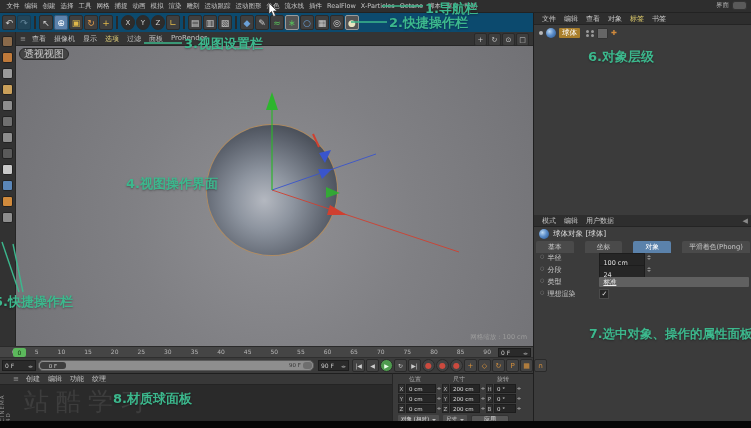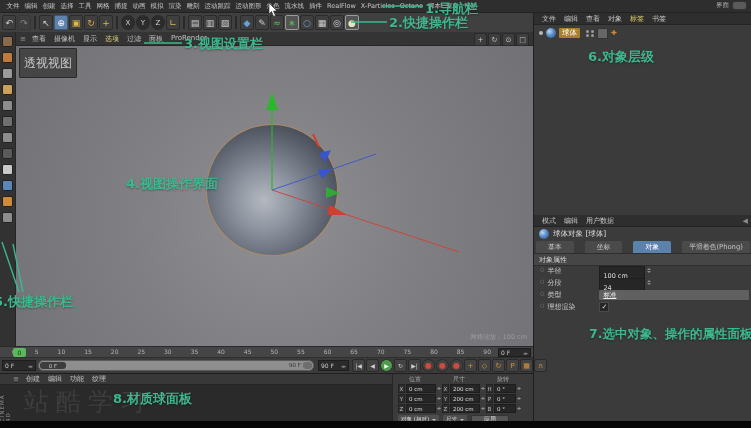--- a/index.html
+++ b/index.html
@@ -1,16 +1,16 @@
 <!DOCTYPE html>
 <html><head>
 <meta charset="utf-8">
 <style>
   html,body{margin:0;padding:0;background:#555;}
-  .app{position:relative;width:751px;height:428px;background:#404040;overflow:hidden;
+  .app{position:relative;width:751px;height:428px;background:#0c4a6e;overflow:hidden;
        font-family:"DejaVu Sans","Liberation Sans",sans-serif;cursor:default;}
   .abs{position:absolute;}
 
   
   .menubar{left:0;top:0;width:751px;height:13px;background:#2e2e2e;border-bottom:1px solid #222;
            display:flex;align-items:center;padding-left:4px;box-sizing:border-box;}
   .menubar .mi{font-size:6.5px;color:#c6c6c6;padding:0 2.5px;white-space:nowrap;}
   .layoutsel{position:absolute;right:4px;top:1px;display:flex;align-items:center;gap:3px;}
   .layoutsel span{font-size:6.5px;color:#b0b0b0;}
   .layoutsel .pill{width:13px;height:7px;background:#5a5a5a;border-radius:3px;border:1px solid #333;}
@@ -37,21 +37,21 @@
   .vpmenu .mi{font-size:7px;color:#c2c2c2;padding:0 4px;white-space:nowrap;}
   .vpmenu .mi.active{color:#e0cf7a;}
   .vpnav{position:absolute;right:4px;top:1px;display:flex;gap:1px;}
   .vpnav .nv{width:11px;height:11px;background:#3e3e3e;border:1px solid #2a2a2a;border-radius:2px;
              color:#c8c8c8;font-size:7px;display:flex;align-items:center;justify-content:center;}
 
   
   .viewport{left:16px;top:46px;width:517px;height:300px;
             background:radial-gradient(circle at 50% 58%, #909094 0%, #808084 45%, #717175 100%);overflow:hidden;}
   .vplabel{position:absolute;left:3px;top:2px;height:10px;background:#454545;border:1px solid #2a2a2a;
-           color:#c8c8c8;font-size:12px;display:flex;align-items:center;padding:9px 4px;border-radius:1px;}
+           color:#c8c8c8;font-size:10px;display:flex;align-items:center;padding:0 4px;border-radius:6px;}
   .sphere{position:absolute;left:191px;top:79px;width:130px;height:130px;border-radius:50%;
           background:radial-gradient(circle at 44% 58%, #b4b8c0 0%, #8d949f 28%, #5b616c 62%, #373c44 88%, #2e323a 100%);
           box-shadow:0 0 0 1px rgba(205,140,60,.55);}
   .gridscale{position:absolute;right:6px;bottom:4px;font-size:6.5px;color:#9c9c9c;}
 
   
   .rightpanel{left:533px;top:13px;width:218px;height:415px;background:#3b3b3b;border-left:1px solid #1f1f1f;}
   .pmenubar{position:absolute;left:0;width:218px;height:12px;background:#2e2e2e;border-bottom:1px solid #242424;
             display:flex;align-items:center;padding-left:4px;box-sizing:border-box;}
   .pmenubar .mi{font-size:7px;color:#c6c6c6;padding:0 4px;white-space:nowrap;}
@@ -365,21 +365,20 @@
         <span class="sphicon"></span>
         <span>球体对象 [球体]</span>
       </div>
       <div class="tabs">
 
       <div class="tab">基本</div>
           <div class="tab">坐标</div>
           <div class="tab active">对象</div>
           <div class="tab">平滑着色(Phong)</div>
         </div>
-      <div class="section">对象属性</div>
 
       <div class="arow">
         <span class="adot">○</span>
         <span class="alabel">半径</span>
         <span class="afield">100 cm</span>
         <span class="st"></span>
       </div>
       <div class="arow">
         <span class="adot">○</span>
         <span class="alabel">分段</span>

